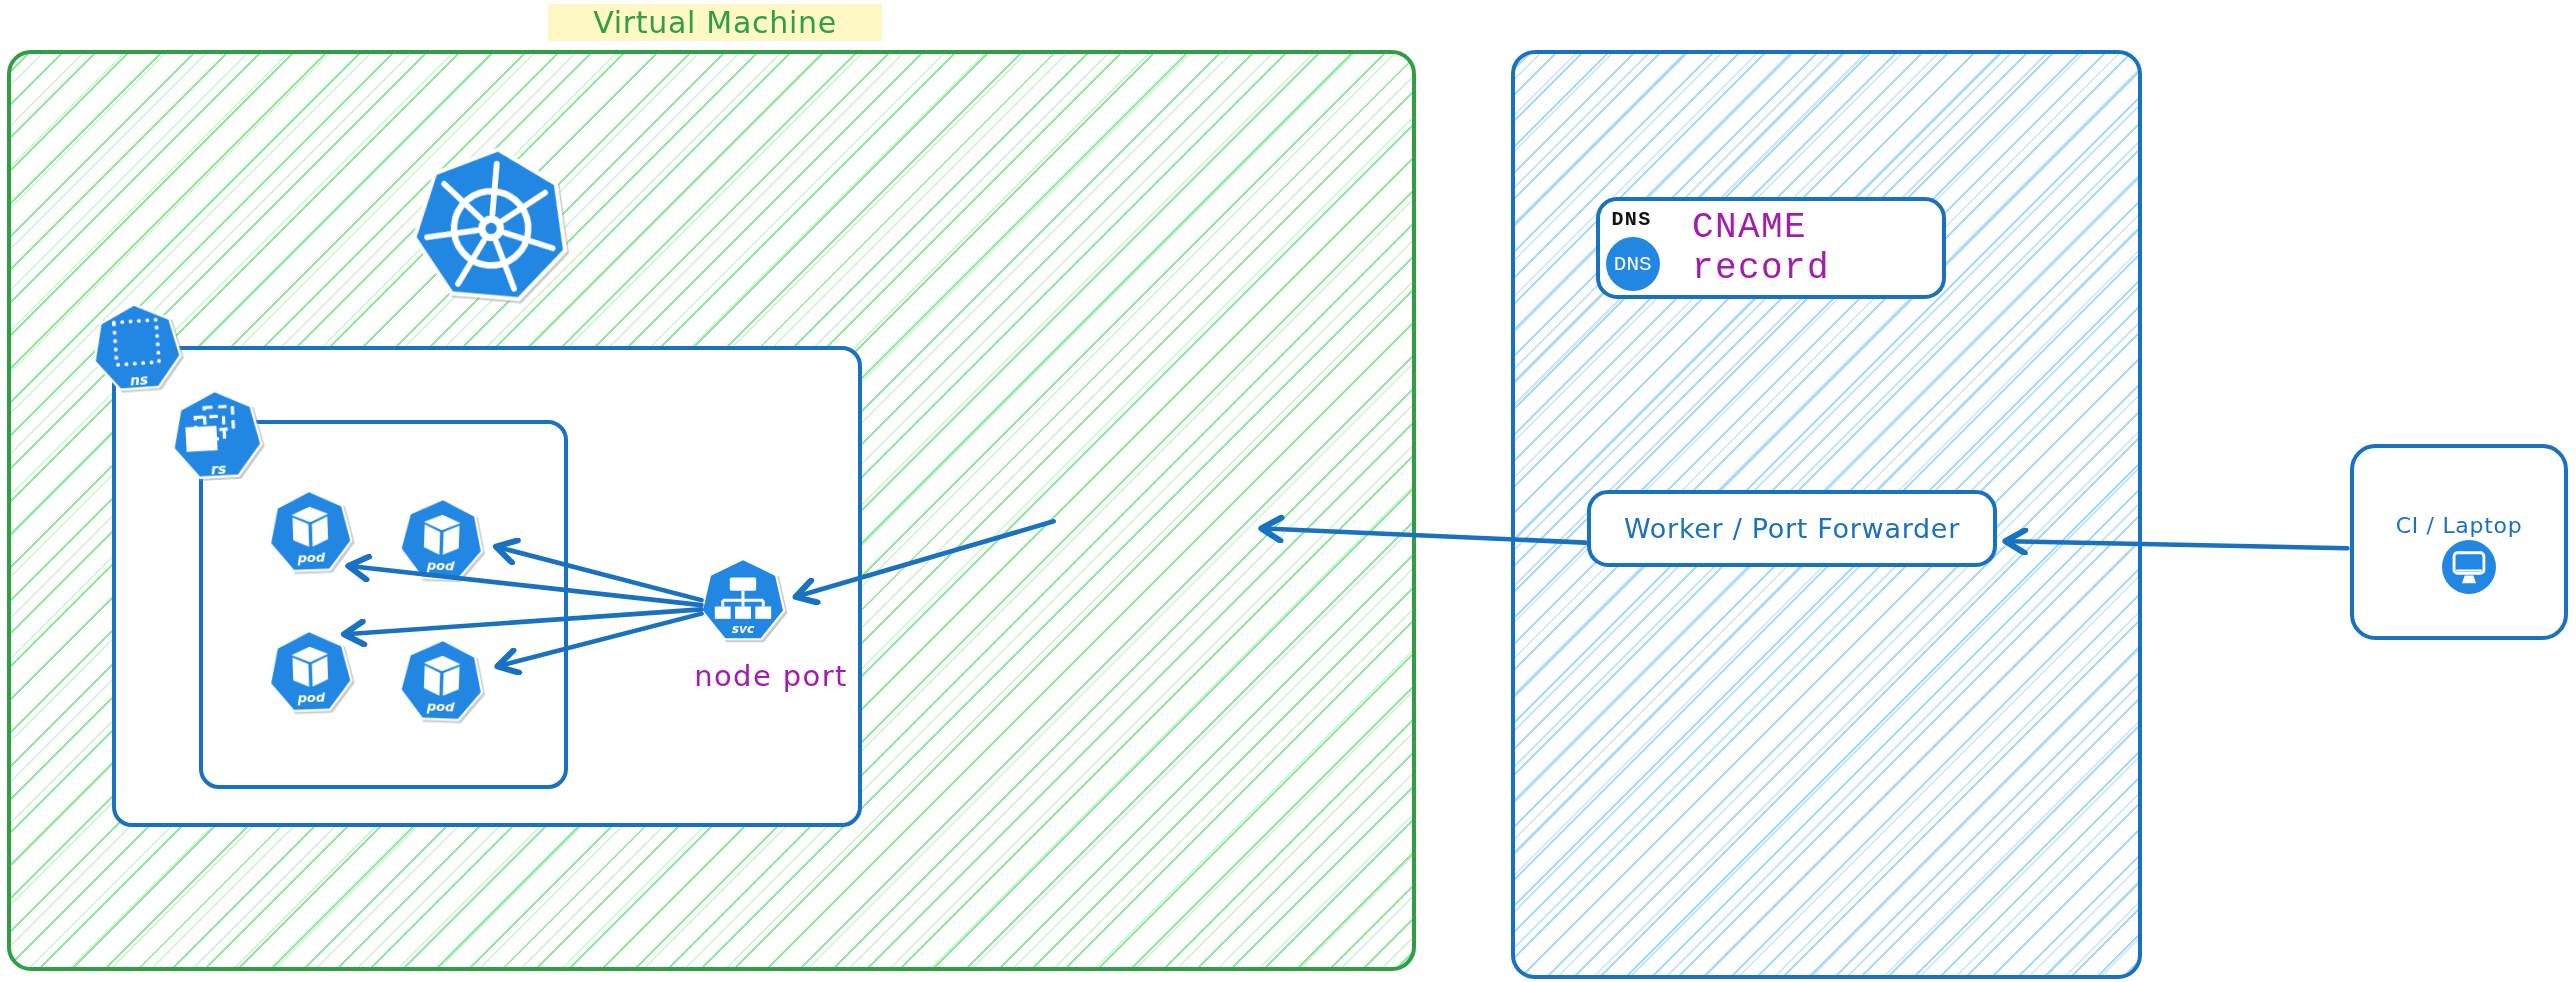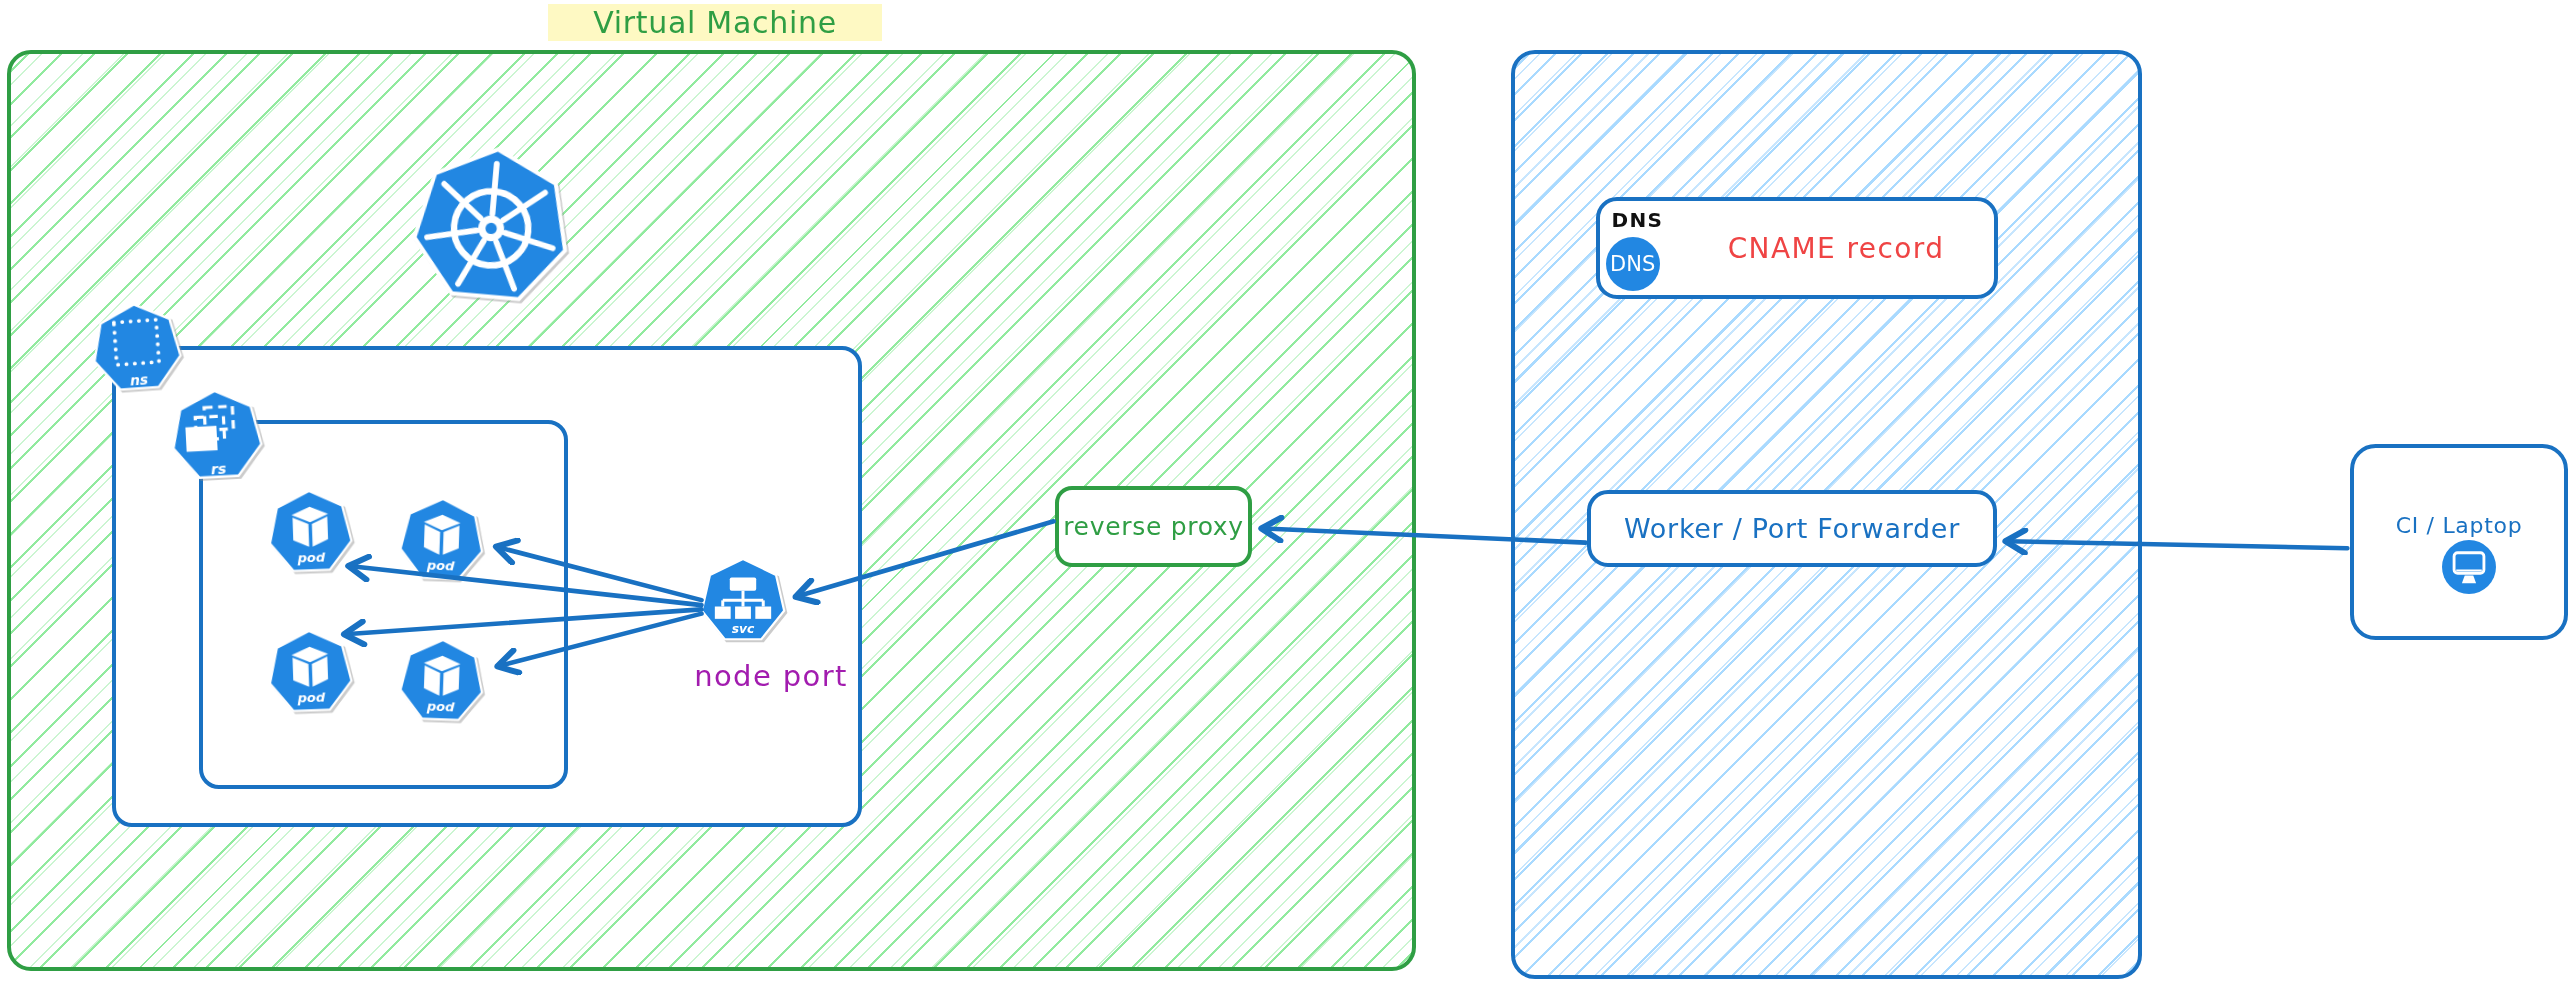--- a/index.html
+++ b/index.html
@@ -37,31 +37,31 @@
   
   .white-box{position:absolute;box-sizing:border-box;background:#ffffff;}
   .ns-box{left:112px;top:346px;width:750px;height:481px;border:4.3px solid #1971c2;border-radius:20px;}
   .rs-box{left:199px;top:420px;width:369px;height:369px;border:4.3px solid #1971c2;border-radius:20px;}
   .reverse-proxy-box{
     left:1055px;top:486px;width:197px;height:81px;
     border:4.3px solid #2f9e44;border-radius:17px;
     display:flex;align-items:center;justify-content:center;
   }
   .reverse-proxy-box span{color:#2f9e44;font-size:25px;letter-spacing:0.7px;}
-  .dns-box{left:1596px;top:197px;width:402px;height:102px;border:4.3px solid #1971c2;border-radius:21px;}
+  .dns-box{left:1596px;top:197px;width:350px;height:102px;border:4.3px solid #1971c2;border-radius:21px;font-family:Liberation Mono, monospace;}
   .dns-tag{position:absolute;left:11.4px;top:7px;color:#111111;font-size:20px;font-weight:600;letter-spacing:1.4px;}
   .dns-circle{
     position:absolute;left:5.7px;top:36px;width:54px;height:54px;border-radius:50%;
     background:#2287e2;display:flex;align-items:center;justify-content:center;
     color:#ffffff;font-size:21px;font-weight:500;
   }
   .cname-label{
     position:absolute;left:92px;right:14px;top:0;height:100%;
     display:flex;align-items:center;justify-content:center;
-    color:#ef4444;font-size:28px;letter-spacing:1.4px;
+    color:#a21caf;font-size:36px;letter-spacing:1.4px;
   }
   .worker-box{
     left:1587px;top:490px;width:410px;height:77px;
     border:4.3px solid #1971c2;border-radius:21px;
     display:flex;align-items:center;justify-content:center;
   }
   .worker-box span{color:#1971c2;font-size:27px;letter-spacing:0.7px;}
   .ci-box{left:2350px;top:444px;width:218px;height:196px;border:4.3px solid #1971c2;border-radius:25.6px;}
   .ci-label{position:absolute;left:0;right:0;top:65px;text-align:center;color:#1971c2;font-size:22px;font-weight:500;letter-spacing:0.7px;}
   .monitor-wrap{position:absolute;left:88px;top:92px;width:54px;height:54px;}
@@ -186,23 +186,20 @@
       </g>
       <rect x="18" y="56" width="18" height="14" fill="#ffffff"></rect>
       <rect x="41" y="56" width="18" height="14" fill="#ffffff"></rect>
       <rect x="64" y="56" width="18" height="14" fill="#ffffff"></rect>
       <text x="50" y="86" font-size="14" text-anchor="middle">svc</text>
     </svg>
   </div>
 
   <div class="node-port-label">node port</div>
 
-  <div class="white-box reverse-proxy-box">
-    <span>reverse proxy</span>
-  </div>
 
   <div class="white-box dns-box">
     <div class="dns-tag">DNS</div>
     <div class="dns-circle">DNS</div>
     <div class="cname-label">CNAME record</div>
   </div>
 
   <div class="white-box worker-box">
     <span>Worker / Port Forwarder</span>
   </div>

